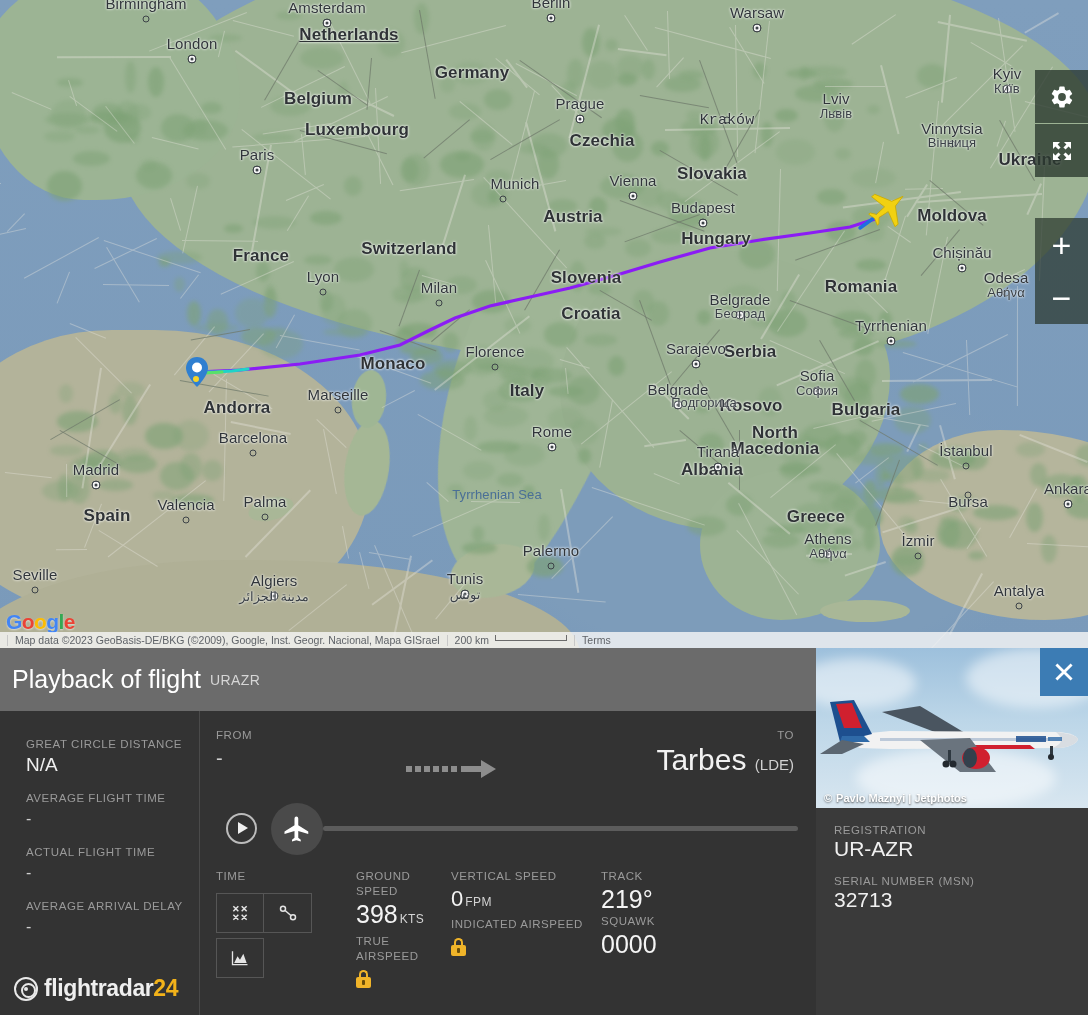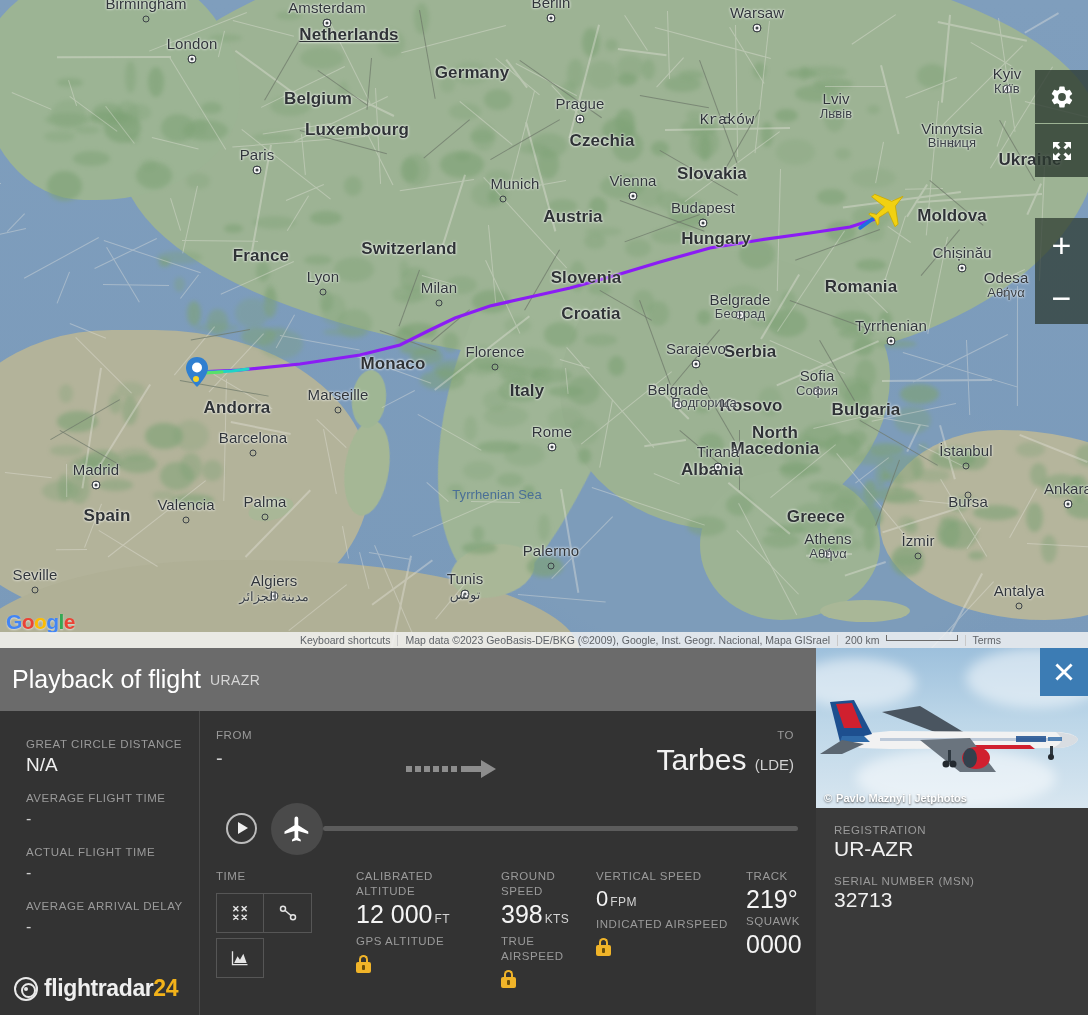--- a/index.html
+++ b/index.html
@@ -960,21 +960,20 @@
     <div class="map-ctl ctl-zoomin">
       <span class="ctl-plus">+</span>
     </div>
     <div class="map-ctl ctl-zoomout">
       <span class="ctl-minus">−</span>
     </div>
 
     <div class="google-logo"><span class="g1">G</span><span class="g2">o</span><span class="g3">o</span><span class="g4">g</span><span class="g5">l</span><span class="g6">e</span></div>
 
     <div class="attrib">
-      <span class="ks">Keyboard shortcuts</span>
       <span class="sep"></span>
       <span>Map data ©2023 GeoBasis-DE/BKG (©2009), Google, Inst. Geogr. Nacional, Mapa GISrael</span>
       <span class="sep"></span>
       <span>200 km</span>
       <span class="scalebar"></span>
       <span class="sep"></span>
       <span>Terms</span>
     </div>
   </div>
 
@@ -1074,29 +1073,20 @@
                 <div class="ib">
                   <svg width="20" height="20" viewBox="0 0 24 24" stroke-width="1.6">
                     <path d="M3 4 v16 h18" stroke="#e4e4e4"></path>
                     <path d="M5 18 L9 10 L12 14 L16 7 L20 18 Z" fill="#e4e4e4" stroke="none"></path>
                   </svg>
                 </div>
               </div>
             </div>
           </div>
 
-          <div class="m-col m-alt">
-            <div class="m-lbl">CALIBRATED ALTITUDE</div>
-            <div class="m-val"><span>12 000</span><span class="m-unit">FT</span></div>
-            <div class="m-lbl">GPS ALTITUDE</div>
-            <div class="lock">
-              <span class="lock-shackle"></span>
-              <span class="lock-body"></span>
-            </div>
-          </div>
 
           <div class="m-col m-gs">
             <div class="m-lbl">GROUND SPEED</div>
             <div class="m-val"><span>398</span><span class="m-unit">KTS</span></div>
             <div class="m-lbl">TRUE AIRSPEED</div>
             <div class="lock">
               <span class="lock-shackle"></span>
               <span class="lock-body"></span>
             </div>
           </div>

